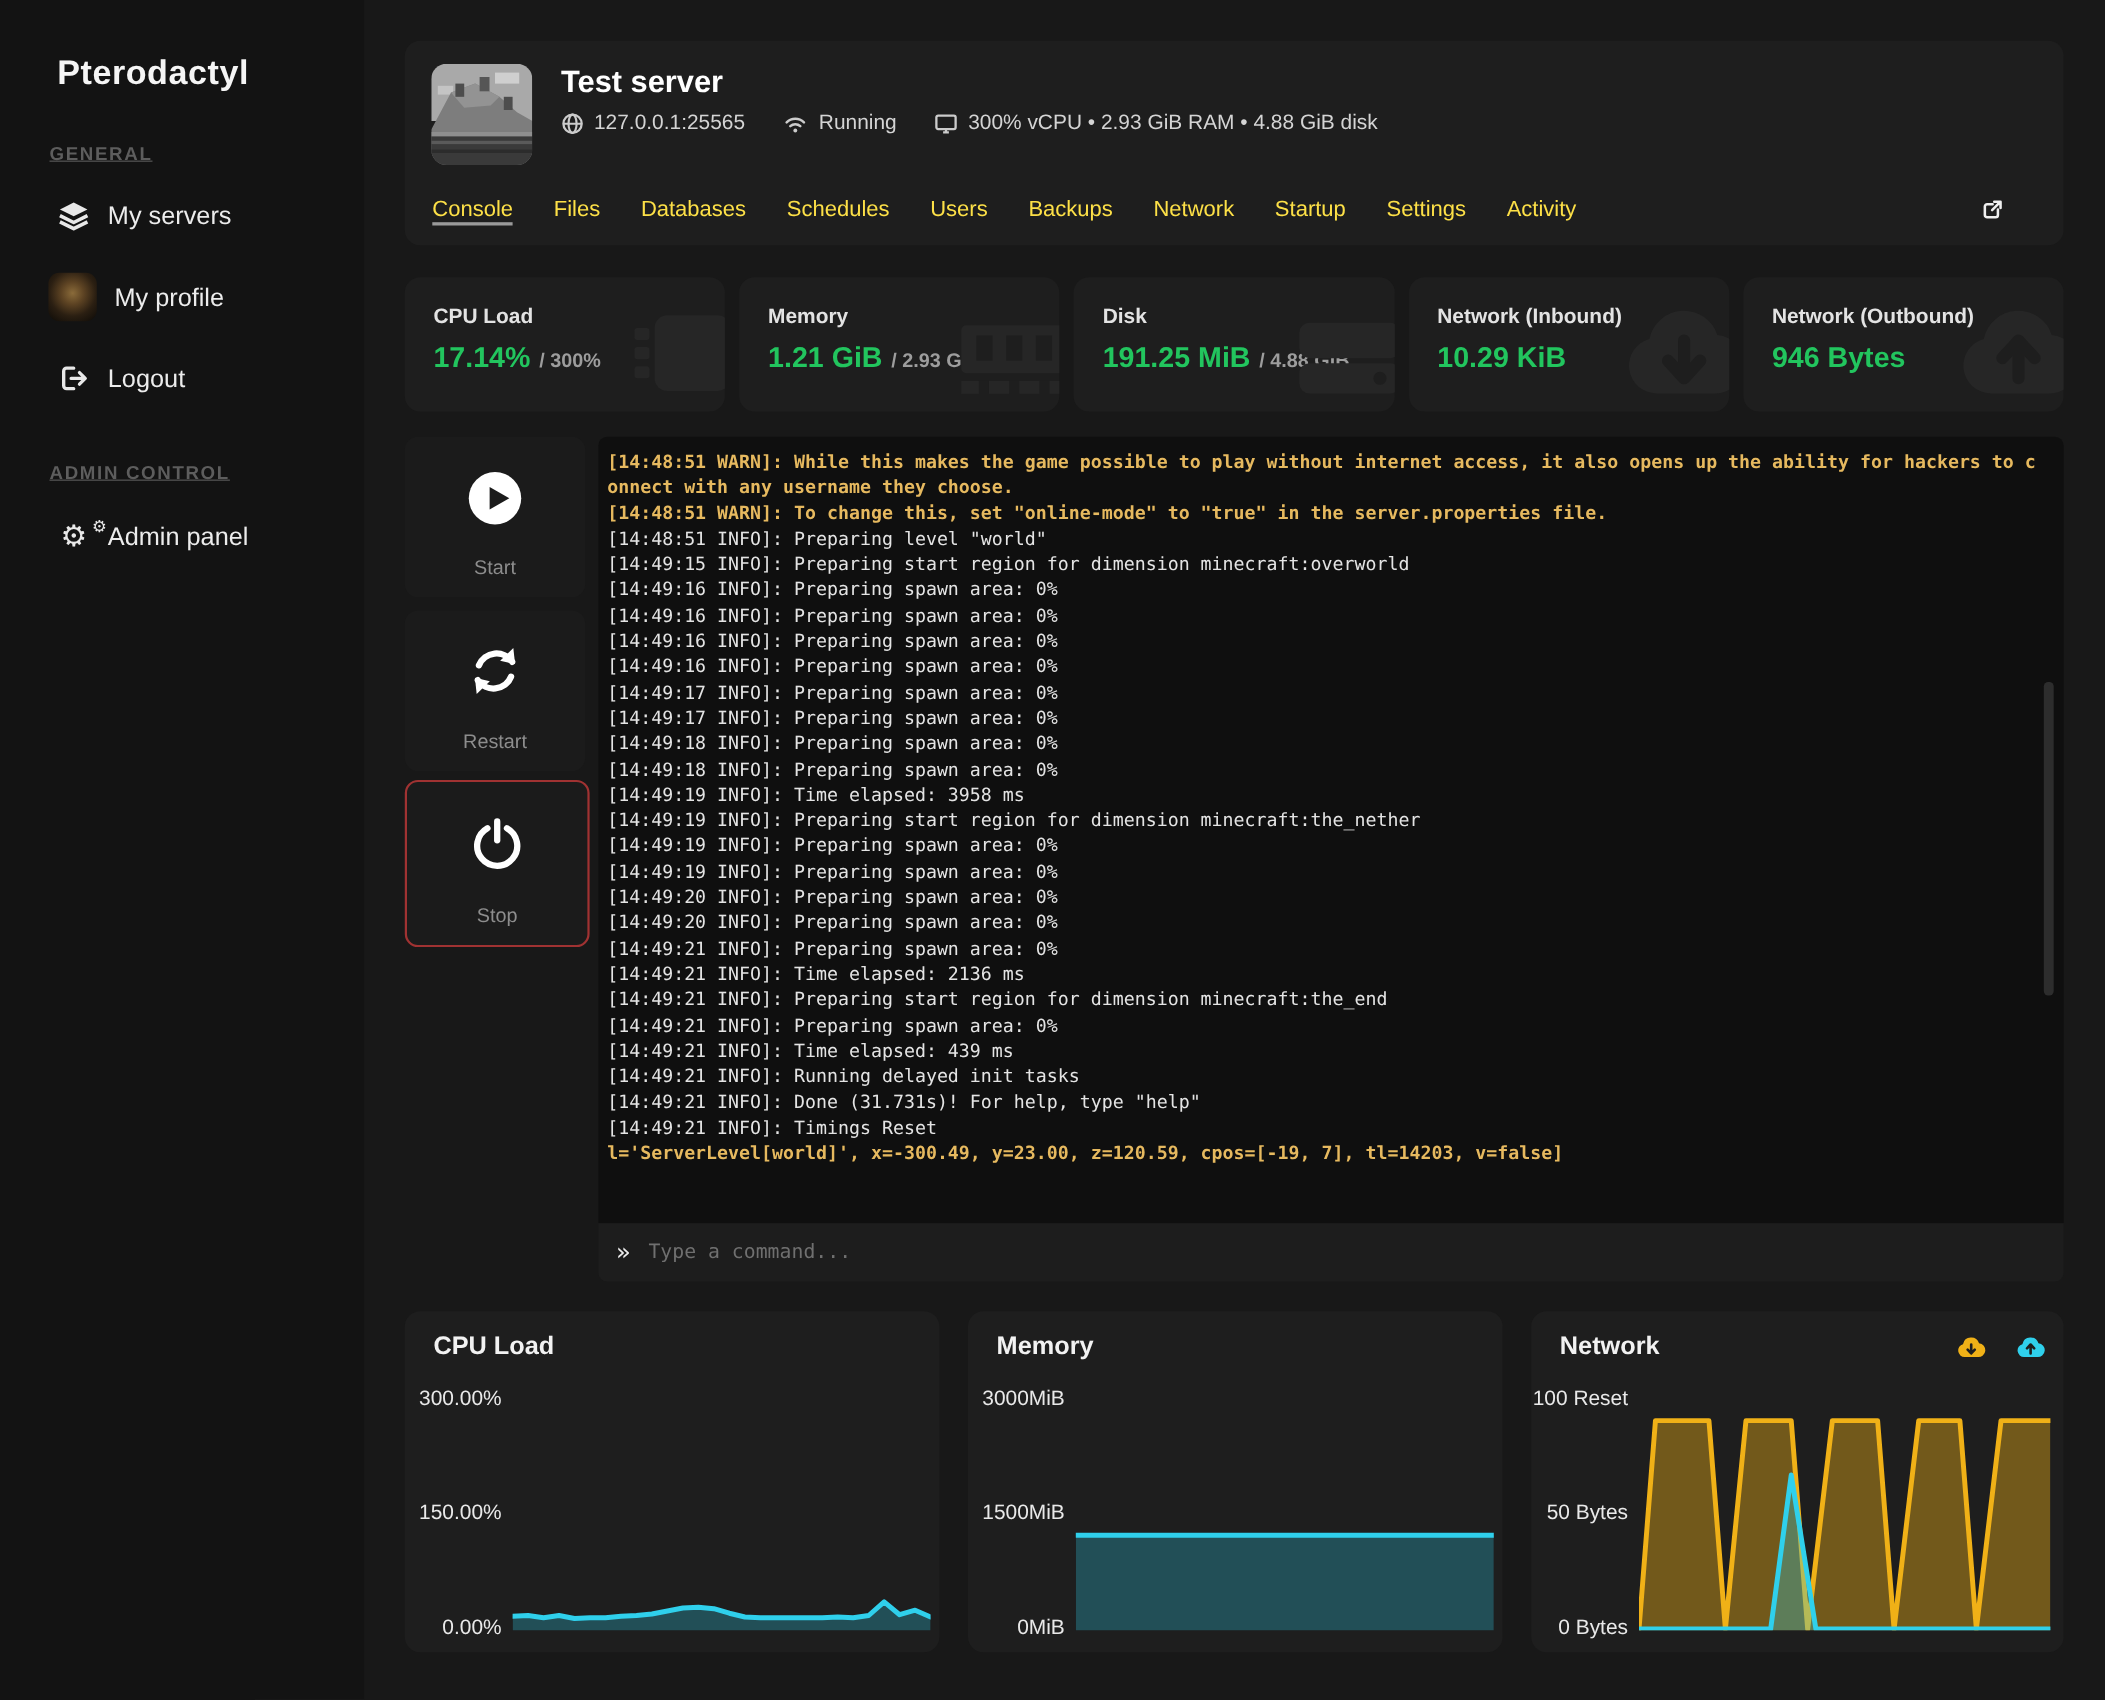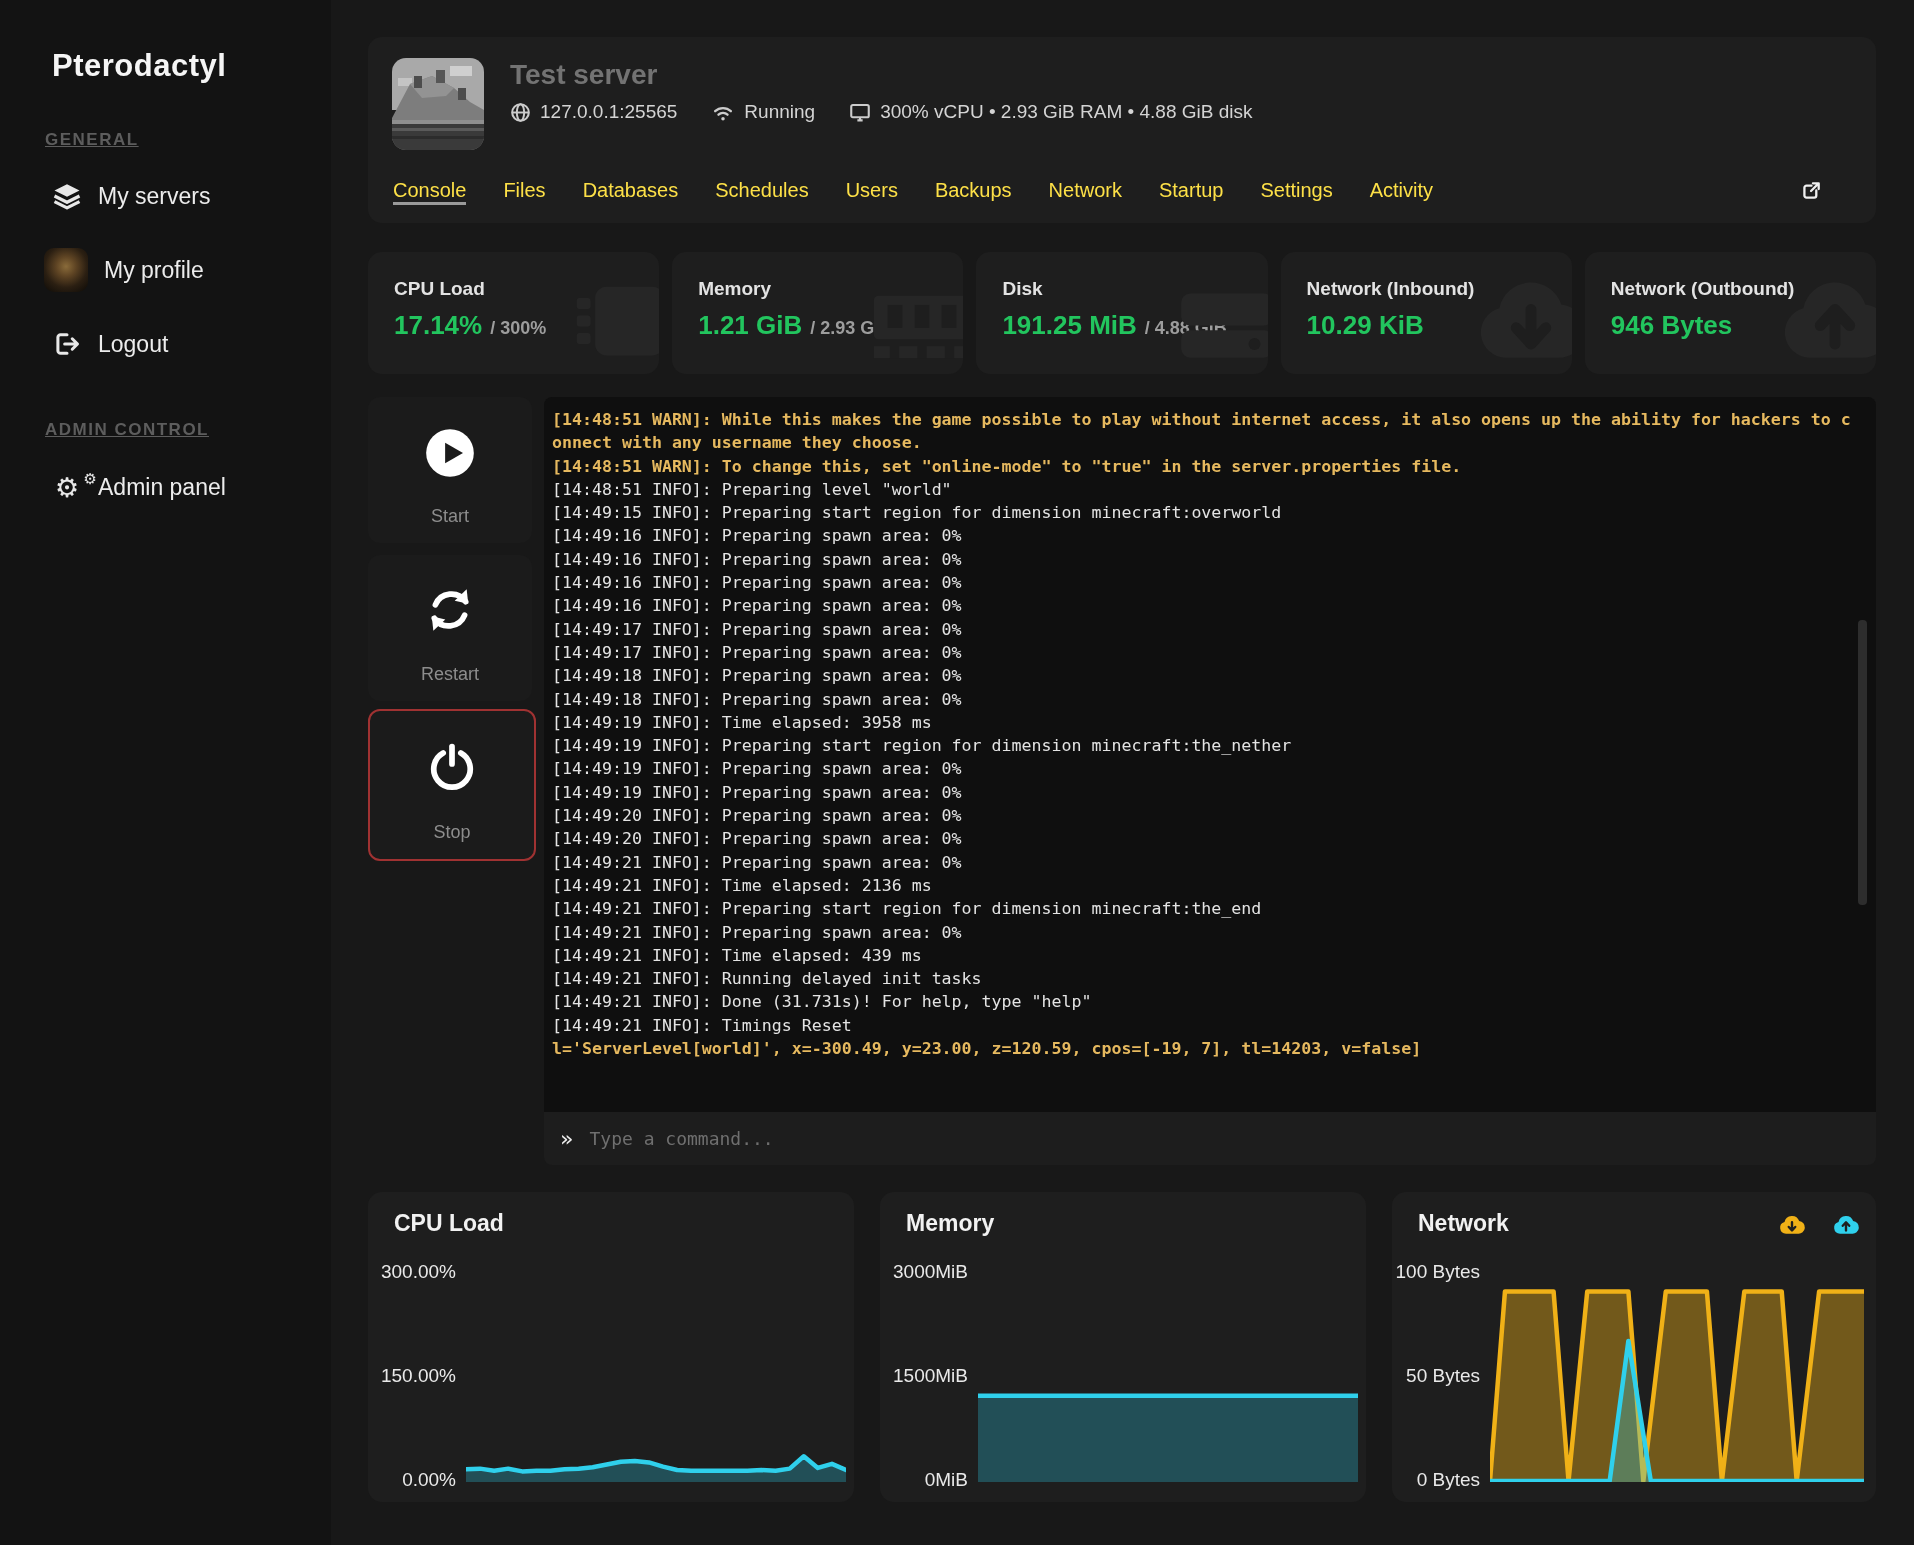--- a/index.html
+++ b/index.html
@@ -17,21 +17,21 @@
   .gear-glyph{font-family:"DejaVu Sans",sans-serif;color:#e8e8e8;position:relative;}
   .gear-glyph .g1{font-size:27px;line-height:27px;}
   .gear-glyph .g2{position:absolute;font-size:15px;right:-7px;top:-4px;}
 
   
   .card{position:absolute;background:#1e1e1e;border-radius:14px;}
 
   
   #header-card{left:368px;top:37px;width:1508px;height:186px;}
   #server-icon{position:absolute;left:24px;top:21px;width:92px;height:92px;border-radius:14px;overflow:hidden;}
-  #server-title{position:absolute;left:142px;top:22px;font-size:28px;font-weight:bold;color:#737373;}
+  #server-title{position:absolute;left:142px;top:22px;font-size:28px;font-weight:bold;color:#ffffff;}
   #server-meta{position:absolute;left:142px;top:64px;display:flex;align-items:center;gap:34px;color:#d4d4d4;font-size:19px;}
   .meta-group{display:flex;align-items:center;gap:9px;}
   .meta-group svg{color:#cccccc;}
   #tab-bar{position:absolute;left:25px;top:142px;display:flex;gap:37px;}
   .tab{font-size:20px;color:#fde047;padding-bottom:0;cursor:pointer;}
   .tab.active{border-bottom:3px solid #9a9a9a;}
   #ext-link{position:absolute;top:142px;color:#f0f0f0;cursor:pointer;}
 
   
   #stats-row{position:absolute;left:368px;top:252px;width:1508px;height:122px;display:flex;gap:13px;}
@@ -326,21 +326,21 @@
     <div class="legend">
       <svg width="28" height="26" viewBox="0 0 24 24" style="color:#f0b117;">
           <path d="M6.5 20 a5.5 5.5 0 0 1 -1.4 -10.8 A7 7 0 0 1 18.6 8.4 A5 5 0 0 1 17.5 20 Z" fill="currentColor"></path>
           <path d="M12 9.5 v7 M9 13.8 L12 17 L15 13.8" fill="none" stroke="#1e1e1e" stroke-width="2.2" stroke-linecap="round" stroke-linejoin="round"></path>
         </svg>
       <svg width="28" height="26" viewBox="0 0 24 24" style="color:#2fd0ec;">
           <path d="M6.5 20 a5.5 5.5 0 0 1 -1.4 -10.8 A7 7 0 0 1 18.6 8.4 A5 5 0 0 1 17.5 20 Z" fill="currentColor"></path>
           <path d="M12 17 v-7 M9 12.7 L12 9.5 L15 12.7" fill="none" stroke="#1e1e1e" stroke-width="2.2" stroke-linecap="round" stroke-linejoin="round"></path>
         </svg>
     </div>
-    <div class="ylabel yl0">100 Bytes</div>
+    <div class="ylabel yl0">100 Reset</div>
     <div class="ylabel yl1">50 Bytes</div>
     <div class="ylabel yl2">0 Bytes</div>
     <svg class="chart-plot" width="374" height="212" viewBox="0 0 100 212" preserveAspectRatio="none">
         <polygon points="0.00,211.00 4.00,21.48 17.00,21.48 21.00,211.00 26.00,21.48 37.00,21.48 41.00,211.00 47.00,21.48 58.00,21.48 62.00,211.00 68.00,21.48 78.00,21.48 82.00,211.00 88.00,21.48 100.00,21.48 100,214 0,214" fill="rgba(240,177,23,0.40)"></polygon>
         <polyline points="0.00,211.00 4.00,21.48 17.00,21.48 21.00,211.00 26.00,21.48 37.00,21.48 41.00,211.00 47.00,21.48 58.00,21.48 62.00,211.00 68.00,21.48 78.00,21.48 82.00,211.00 88.00,21.48 100.00,21.48" fill="none" stroke="#f0b117" stroke-width="4.5" vector-effect="non-scaling-stroke" stroke-linejoin="round" stroke-linecap="round"></polyline>
         <polygon points="0.00,211.00 32.00,211.00 37.00,70.92 43.00,211.00 100.00,211.00 100,214 0,214" fill="rgba(47,208,236,0.30)"></polygon>
         <polyline points="0.00,211.00 32.00,211.00 37.00,70.92 43.00,211.00 100.00,211.00" fill="none" stroke="#2fd0ec" stroke-width="4.5" vector-effect="non-scaling-stroke" stroke-linejoin="round" stroke-linecap="round"></polyline>
       </svg>
   </div>
 

